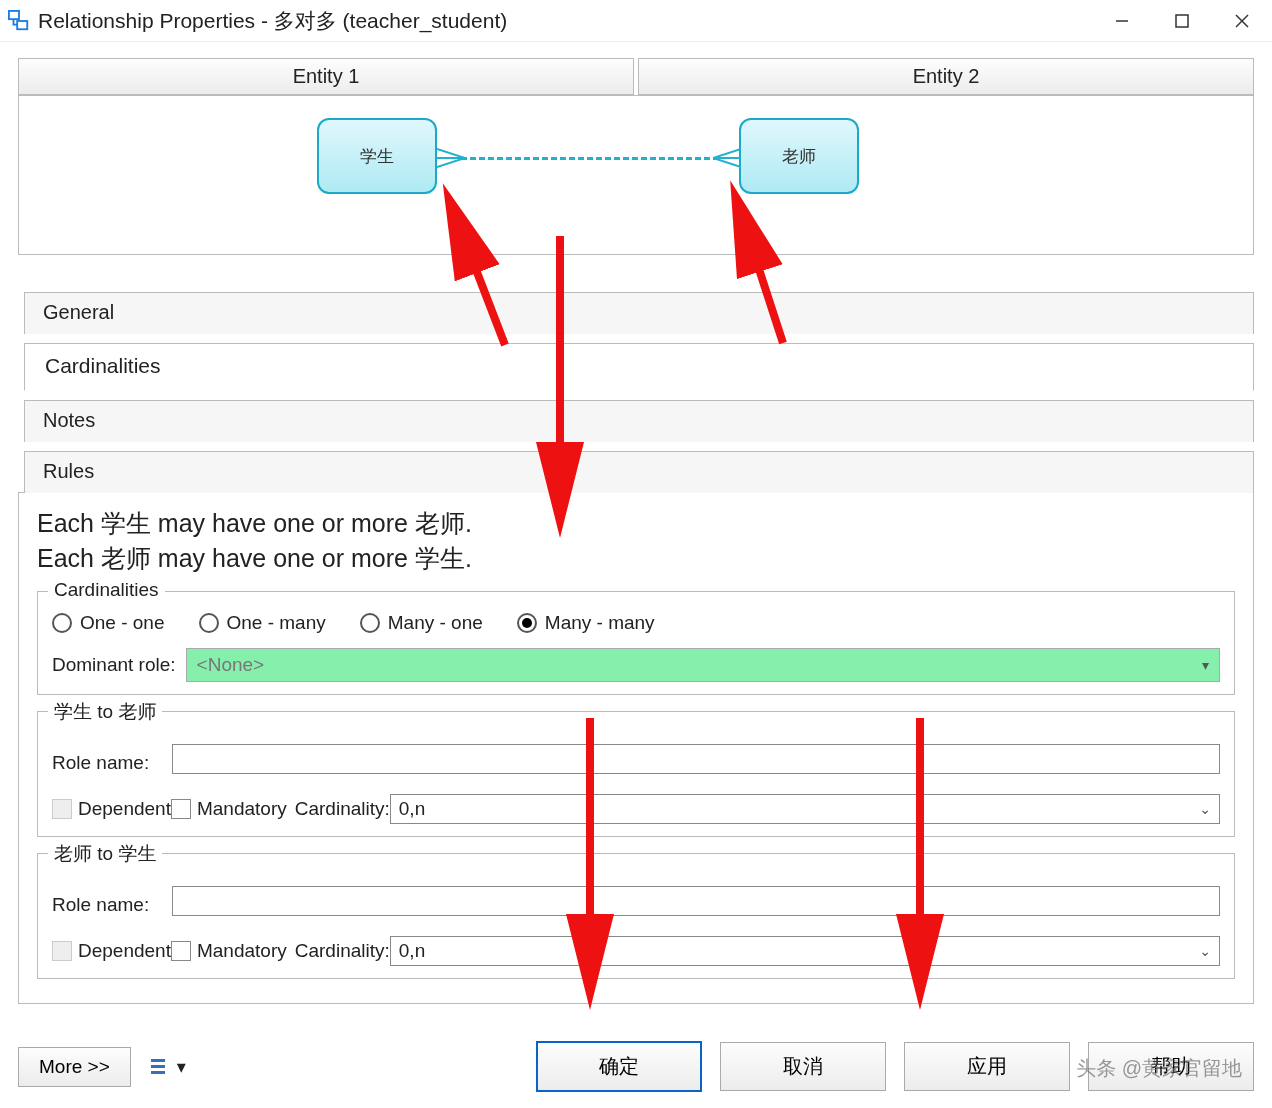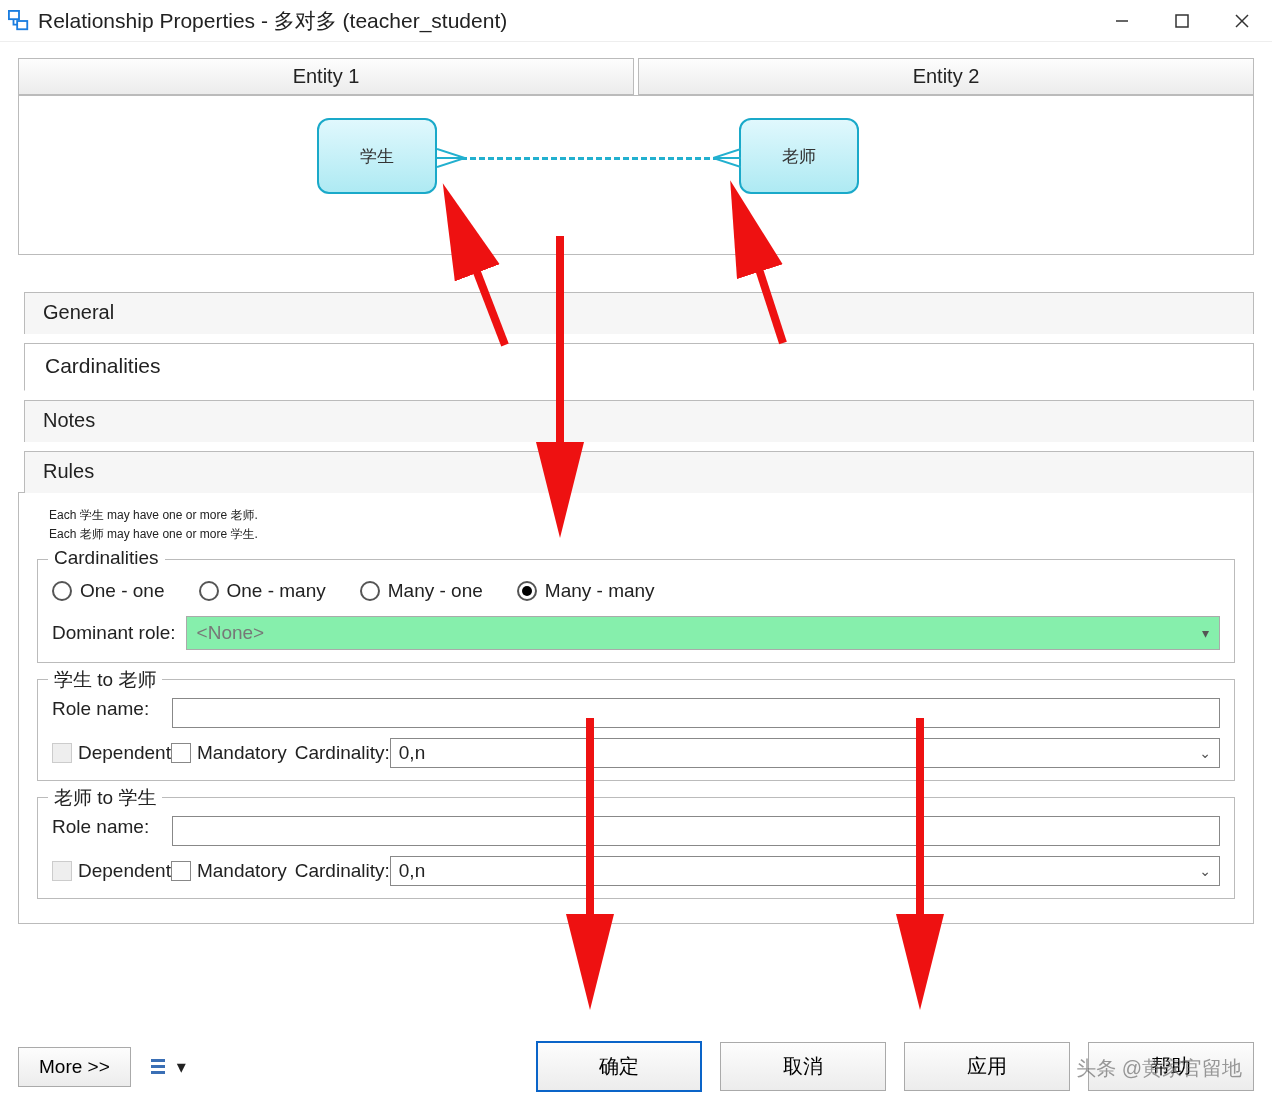--- a/index.html
+++ b/index.html
@@ -24,35 +24,35 @@
     .crowfoot { position: absolute; top: 50px; width: 28px; height: 24px; }
     .crowfoot-left { left: 418px; }
     .crowfoot-right { left: 694px; transform: scaleX(-1); }
 
     .tabs-wrap { margin-top: 36px; }
     .tabstrip { display: flex; gap: 9px; border-bottom: 1px solid #bbb; padding-left: 6px; flex-direction: column; }
     .tab { padding: 8px 18px 10px 18px; border: 1px solid #bbb; border-bottom: none; background: #f6f6f6; font-size: 20px; position: relative; top: 1px; cursor: default; }
     .tab.active { background: #fff; border-bottom: 1px solid #fff; font-size: 21px; padding: 10px 20px 12px 20px; top: 1px; }
 
     .tabbody { border: 1px solid #bbb; border-top: none; padding: 14px 18px 24px 18px; }
-    .desc-line { font-size: 12px; margin-bottom: 2px; margin-left: 12px; }
+    .desc-line { font-size: 25px; margin-bottom: 2px; }
 
     .fieldset { border: 1px solid #bbb; margin-top: 16px; padding: 12px 14px 12px 14px; position: relative; }
     .fieldset-legend { position: absolute; top: -13px; left: 10px; background: #fff; padding: 0 6px; font-size: 19px; }
 
     .radio-row { display: flex; gap: 34px; align-items: center; margin: 8px 0 14px 0; }
     .radio-item { display: flex; align-items: center; gap: 8px; font-size: 19px; }
     .radio-circle { width: 20px; height: 20px; border: 2px solid #555; border-radius: 50%; display: flex; align-items: center; justify-content: center; }
     .radio-dot { width: 10px; height: 10px; background: #000; border-radius: 50%; }
 
     .dominant-row { display: flex; align-items: center; gap: 10px; }
     .dominant-label { font-size: 19px; }
     .dominant-select { flex: 1; background: #86efac; border: 1px solid #aaa; padding: 5px 10px; color: #777; font-size: 19px; display: flex; justify-content: space-between; align-items: center; }
 
-    .role-row { display: flex; align-items: flex-start; gap: 16px; margin: 6px 0; }
+    .role-row { display: flex; align-items: flex-end; gap: 16px; margin: 20px 0; }
     .role-label { font-size: 19px; min-width: 104px; }
     .role-input { flex: 1; border: 1px solid #888; height: 30px; padding: 0 6px; font-size: 18px; }
     .checks-row { display: flex; align-items: center; margin-top: 10px; }
     .chk { display: flex; align-items: center; gap: 6px; font-size: 19px; }
     .chkbox { width: 20px; height: 20px; border: 1px solid #888; background: #fff; }
     .chkbox.disabled { background: #eee; border-color: #ccc; }
     .card-label { margin-left: 8px; font-size: 19px; }
     .card-select { flex: 1; border: 1px solid #888; height: 30px; padding: 0 8px; display: flex; align-items: center; justify-content: space-between; font-size: 19px; }
     .chev { font-size: 14px; color: #555; }
 

